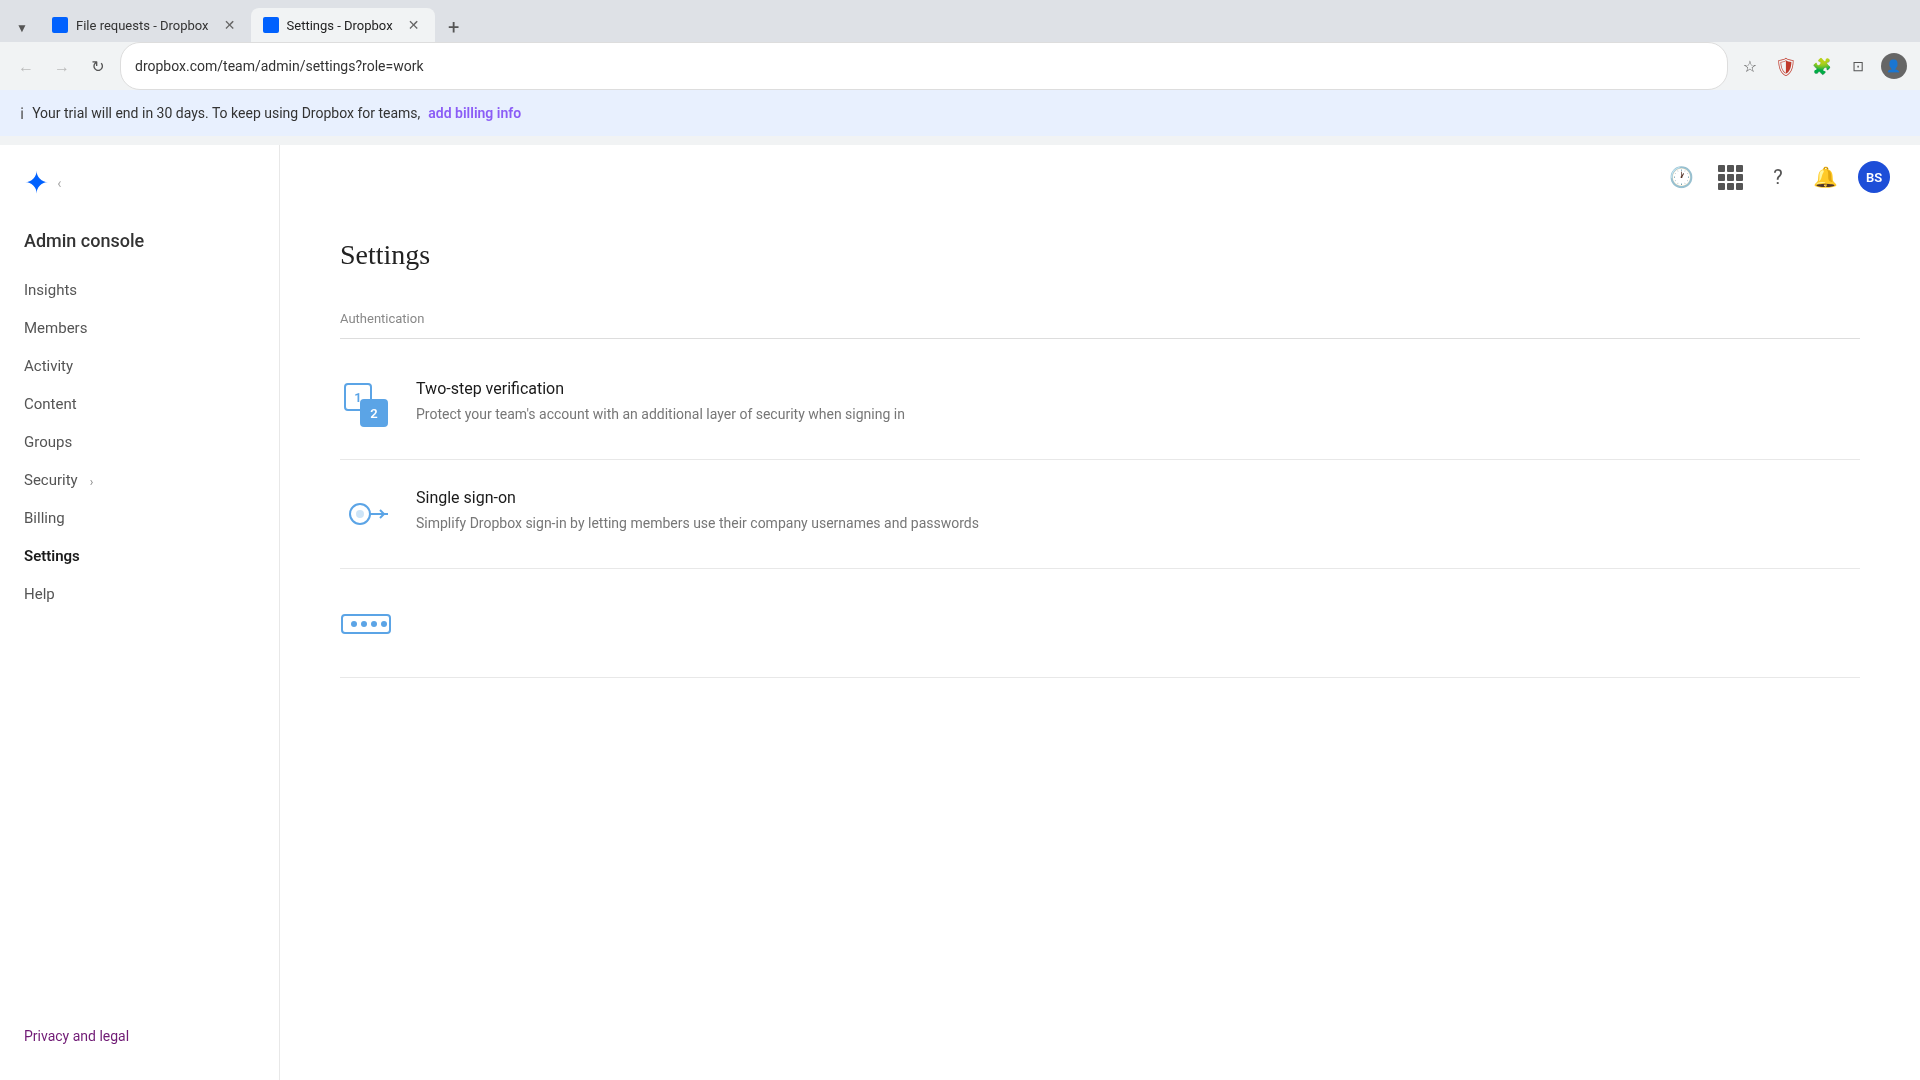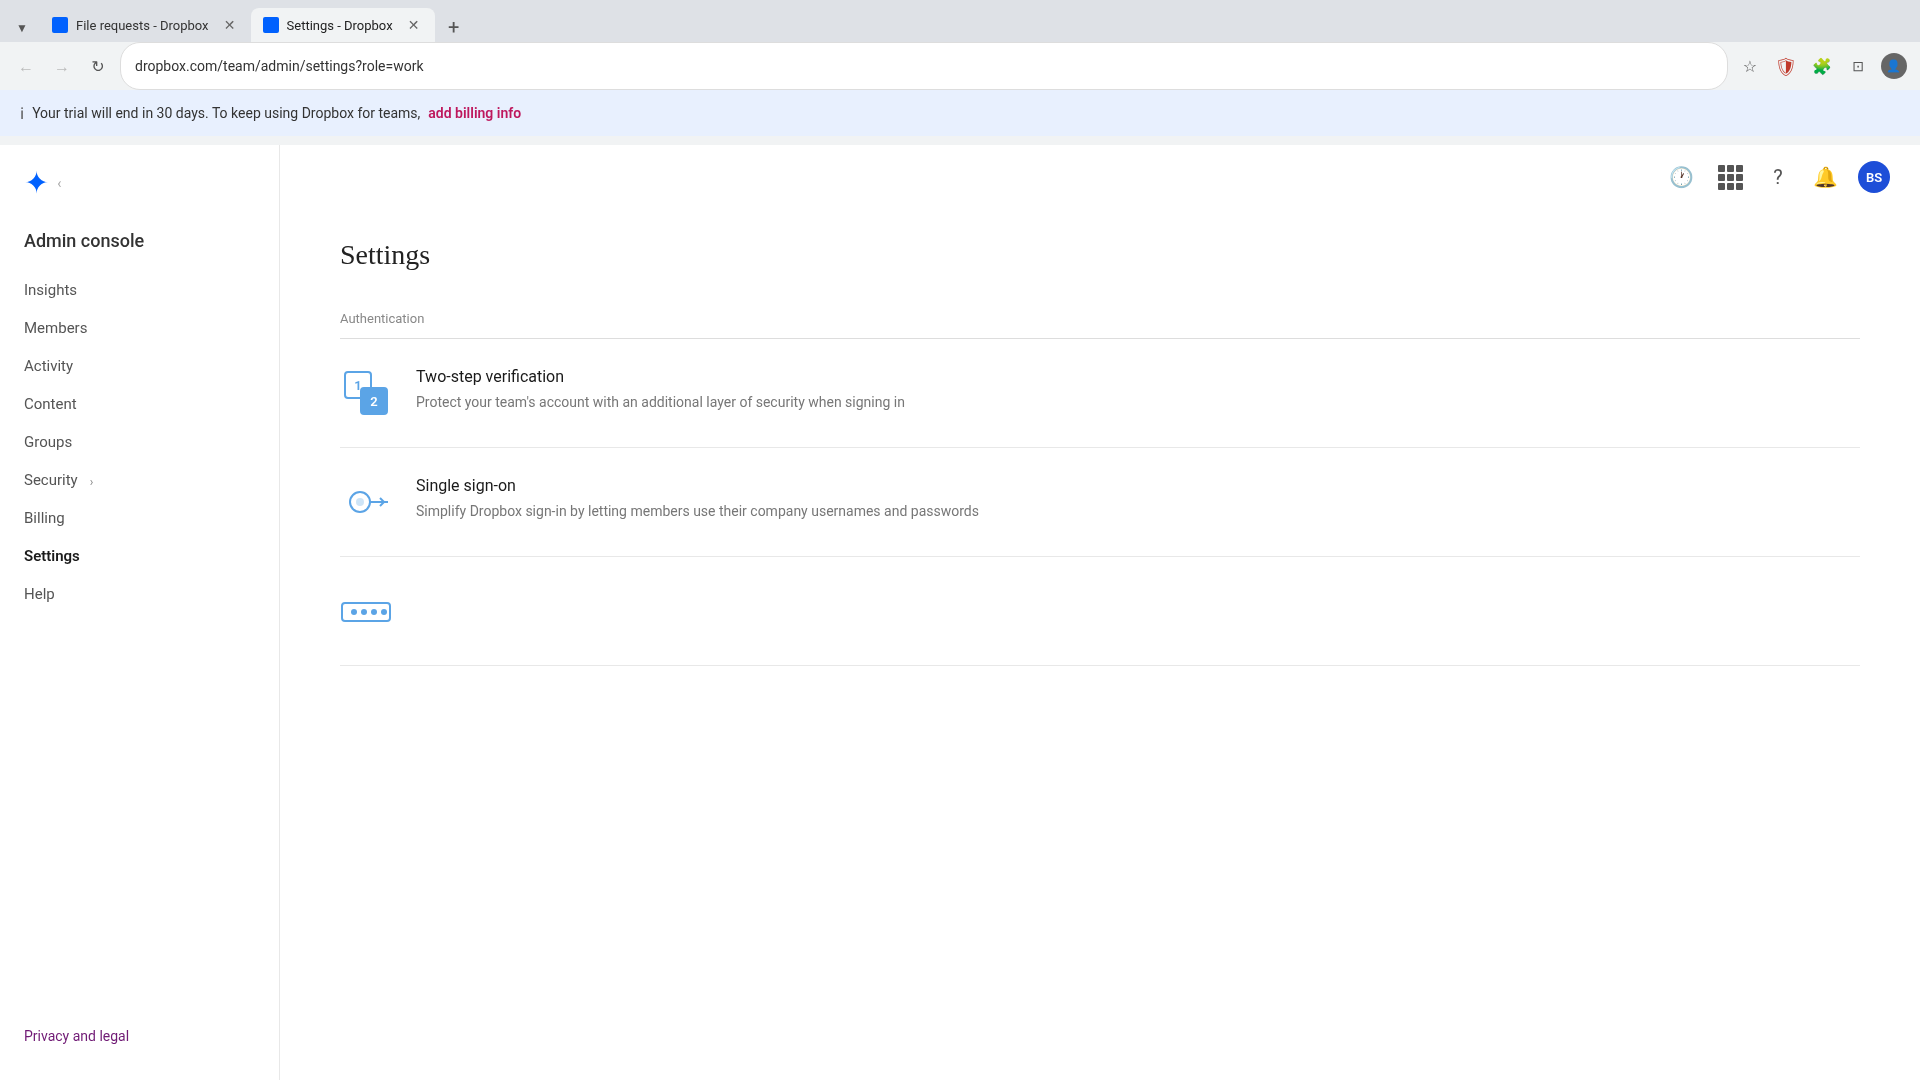--- a/index.html
+++ b/index.html
@@ -16,21 +16,21 @@
     .tab-new { width: 30px; height: 30px; display: flex; align-items: center; justify-content: center; font-size: 20px; color: #555; cursor: pointer; margin-left: 4px; }
 
     .nav-bar { display: flex; align-items: center; padding: 6px 12px; gap: 8px; height: 48px; background: #f1f3f4; }
     .nav-btn { width: 28px; height: 28px; display: flex; align-items: center; justify-content: center; border-radius: 50%; cursor: pointer; color: #555; font-size: 16px; }
     .nav-btn.disabled { color: #bbb; cursor: default; }
     .address-bar { flex: 1; height: 48px; background: #fff; border-radius: 20px; display: flex; align-items: center; padding: 0 14px; font-size: 14px; color: #333; border: 1px solid #ddd; gap: 8px; }
     .nav-actions { display: flex; align-items: center; gap: 8px; }
     .nav-action-btn { width: 28px; height: 28px; display: flex; align-items: center; justify-content: center; border-radius: 50%; cursor: pointer; color: #555; font-size: 16px; }
 
     .info-bar { background: #e8f0fe; padding: 10px 20px; font-size: 14px; color: #333; display: flex; align-items: center; gap: 8px; height: 46px; }
-    .info-link { color: #be185d; font-weight: 600; text-decoration: none; cursor: pointer; }
+    .info-link { color: #8b5cf6; font-weight: 600; text-decoration: none; cursor: pointer; }
 
     
     .app { display: flex; height: calc(1080px - 145px); }
 
     
     .sidebar { width: 280px; background: #fff; border-right: 1px solid #e8e8e8; padding: 20px 0; display: flex; flex-direction: column; flex-shrink: 0; }
     .sidebar-logo { padding: 0 24px 30px; display: flex; align-items: center; gap: 8px; cursor: pointer; }
 
     .sidebar-title { padding: 0 24px 20px; font-size: 18px; font-weight: 500; color: #333; }
 
@@ -46,21 +46,21 @@
 
     
     .main-header { display: flex; justify-content: flex-end; align-items: center; padding: 16px 30px; gap: 16px; border-bottom: none; }
     .header-icon { width: 32px; height: 32px; display: flex; align-items: center; justify-content: center; color: #555; font-size: 18px; cursor: pointer; border-radius: 50%; }
     .avatar { width: 32px; height: 32px; background: #1d4ed8; border-radius: 50%; display: flex; align-items: center; justify-content: center; color: #fff; font-size: 13px; font-weight: 600; cursor: pointer; }
 
     .main-content { padding: 30px 60px; }
 
     .page-title { font-size: 28px; font-weight: 400; color: #222; margin-bottom: 40px; font-family: Georgia, serif; }
 
-    .section-label { font-size: 13px; color: #888; text-transform: none; padding-bottom: 12px; border-bottom: 1px solid #ddd; margin-bottom: 0; }
+    .section-label { font-size: 13px; color: #888; text-transform: none; padding-bottom: 12px; border-bottom: 1px solid #ddd; margin-bottom: 12px; }
 
     .setting-item { display: flex; align-items: flex-start; padding: 28px 0; border-bottom: 1px solid #e8e8e8; gap: 24px; cursor: pointer; }
 
     .setting-icon { width: 52px; height: 52px; flex-shrink: 0; display: flex; align-items: center; justify-content: center; }
 
     .setting-info { flex: 1; }
     .setting-title { font-size: 16px; color: #1a1a1a; margin-bottom: 6px; font-weight: 400; }
     .setting-desc { font-size: 14px; color: #777; line-height: 1.5; }
 
     

